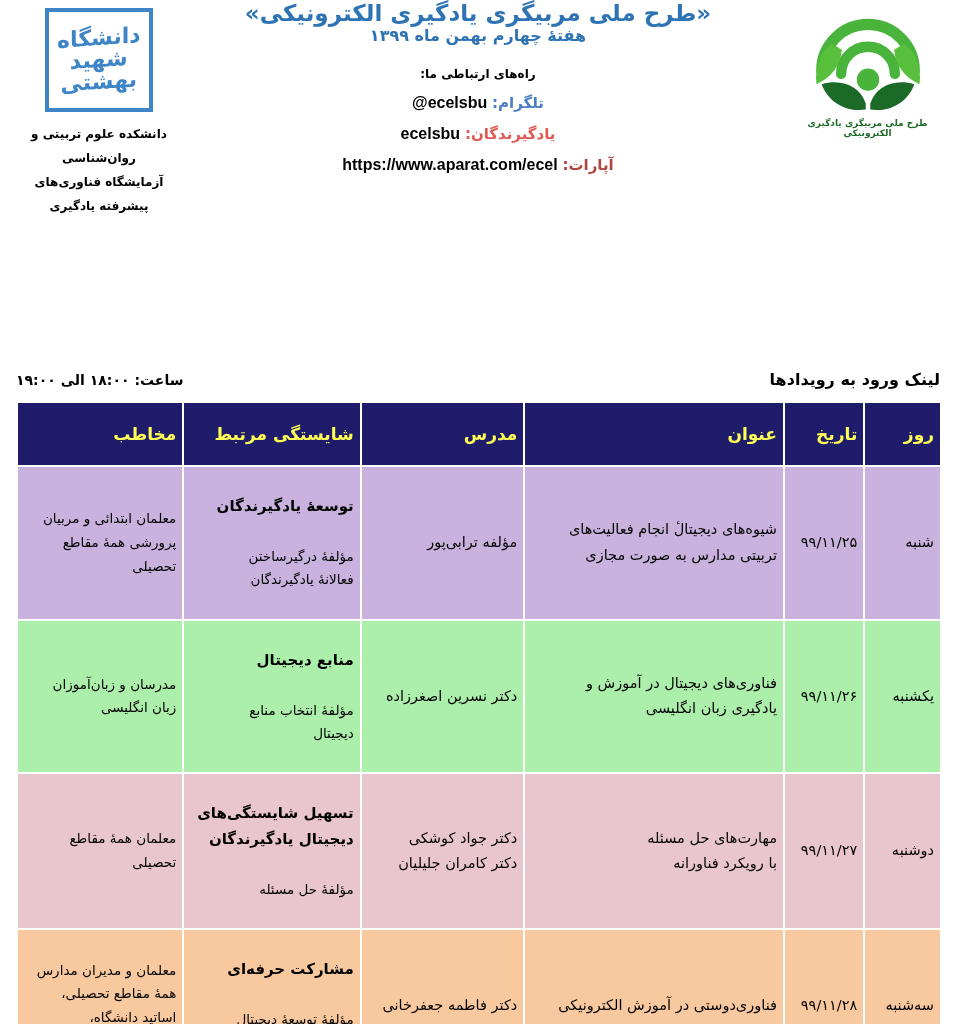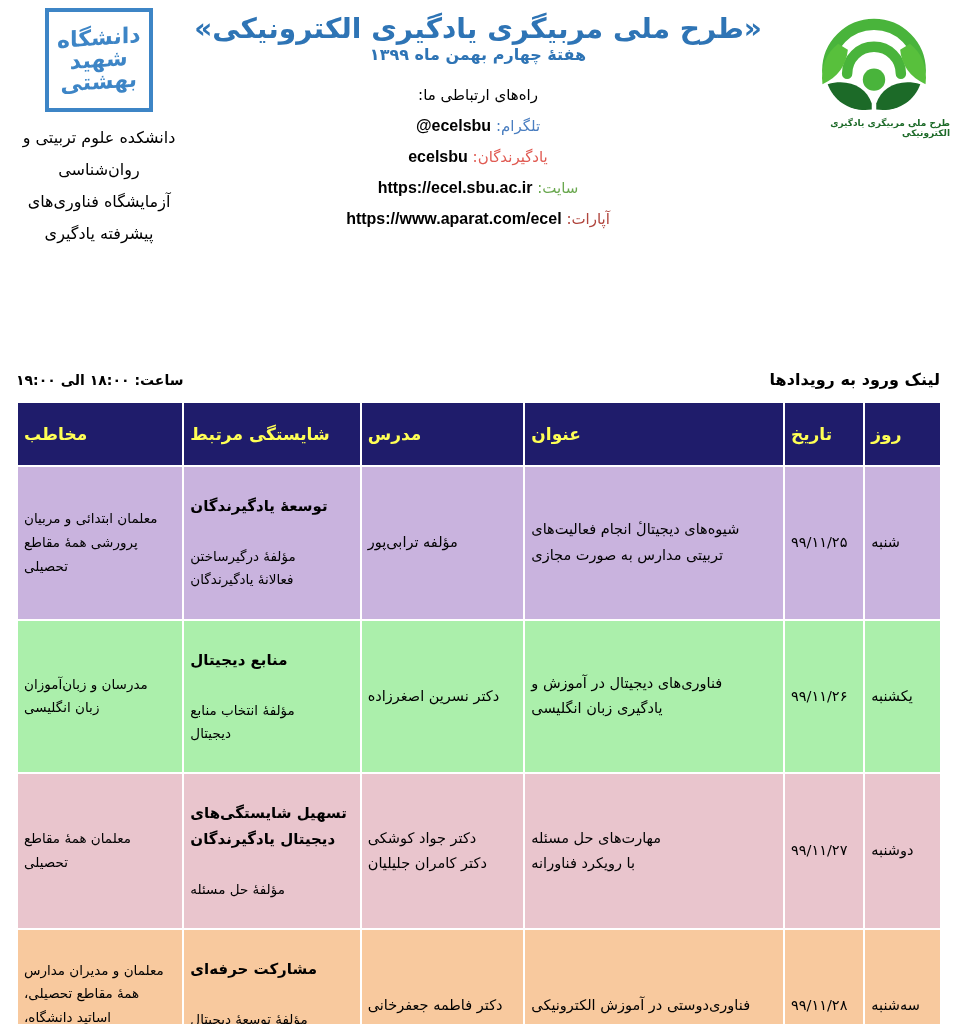--- a/index.html
+++ b/index.html
@@ -13,61 +13,61 @@
   html,body{margin:0;padding:0;}
   body{
     width:956px;height:1024px;overflow:hidden;background:#ffffff;
     font-family:"DejaVu Sans",sans-serif;color:#000;direction:rtl;position:relative;
   }
   .ltr{direction:ltr;unicode-bidi:embed;text-align:right;}
 
   
   .top{position:relative;height:334px;}
   .center-col{margin:0 185px;text-align:center;}
-  .main-title{color:var(--title-blue);font-size:28px;font-weight:bold;padding-top:12px;letter-spacing:0;}
+  .main-title{color:var(--title-blue);font-size:23px;font-weight:bold;letter-spacing:0;}
   .sub-title{color:var(--title-blue);font-size:16px;font-weight:bold;}
   .contact{margin-top:22px;}
-  .contact-heading{font-size:15px;font-weight:normal;}
+  .contact-heading{font-size:12px;font-weight:bold;}
   .contact-line{margin-top:13px;font-size:15px;}
-  .contact-line .lbl{font-weight:normal;}
+  .contact-line .lbl{font-weight:bold;}
   .contact-line .val{font-weight:bold;color:#000;font-size:16px;font-family:"Liberation Sans",sans-serif;}
 
   
   .sbu{position:absolute;top:8px;left:14px;width:170px;text-align:center;}
   .sbu-box{
     width:108px;height:104px;margin:0 auto;border:4px solid var(--logo-blue);
     display:flex;align-items:center;justify-content:center;background:#fff;
   }
   .sbu-cal{
     color:var(--logo-blue);font-weight:bold;font-size:22px;line-height:1.0;
     white-space:pre-line;transform:skewY(-4deg);
   }
-  .sbu-caption{margin-top:10px;font-size:16px;font-weight:normal;line-height:2.0;white-space:pre-line;}
-
-  
-  .elab{position:absolute;top:2px;right:6px;width:165px;text-align:right;}
+  .sbu-caption{margin-top:10px;font-size:12px;font-weight:bold;line-height:2.0;white-space:pre-line;}
+
+  
+  .elab{position:absolute;top:2px;right:6px;width:165px;text-align:center;}
   .elab-caption{color:#1c6a28;font-size:9px;font-weight:bold;margin-top:0px;}
 
   
   .eventbar{
     display:flex;justify-content:space-between;align-items:baseline;
     margin:6px 16px 0 16px;font-weight:bold;
   }
   .event-right{display:flex;align-items:baseline;gap:14px;}
   .event-link-label{font-size:16px;}
   .event-url{font-family:"Liberation Serif",serif;font-size:18px;font-weight:bold;}
   .event-time{font-size:14px;margin-top:32px;}
 
   
   table.schedule{
     border-collapse:collapse;table-layout:fixed;
     width:926px;margin:12px 14px 0 16px;
   }
   .schedule th,.schedule td{
-    border:2px solid #fff;text-align:left;vertical-align:middle;
+    border:2px solid #fff;text-align:right;vertical-align:middle;
     padding:2px 6px;overflow:hidden;
   }
   .schedule thead tr{height:64px;background:var(--header-bg);}
   .schedule th{color:var(--header-text);font-size:17px;font-weight:bold;}
   .schedule td{font-size:14.5px;line-height:1.75;white-space:pre-line;}
   .c-day{width:8.3%;}
   .c-date{width:8.7%;}
   .c-title{width:28.1%;}
   .c-instructor{width:17.7%;}
   .c-competency{width:19.2%;}
@@ -119,24 +119,20 @@
       <div class="contact-line">
         <span class="lbl" style="color: rgb(74, 126, 192);">تلگرام:</span>
         <span class="val ltr">@ecelsbu</span>
       </div>
 
       <div class="contact-line">
         <span class="lbl" style="color: rgb(224, 90, 82);">یادگیرندگان:</span>
         <span class="val ltr">ecelsbu</span>
       </div>
 
-      <div class="contact-line">
-        <span class="lbl" style="color: rgb(106, 168, 79);">سایت:</span>
-        <span class="val ltr">https://ecel.sbu.ac.ir</span>
-      </div>
 
       <div class="contact-line">
         <span class="lbl" style="color: rgb(176, 69, 61);">آپارات:</span>
         <span class="val ltr">https://www.aparat.com/ecel</span>
       </div>
     </div>
   </div>
 </div>
 
 <div class="eventbar">

